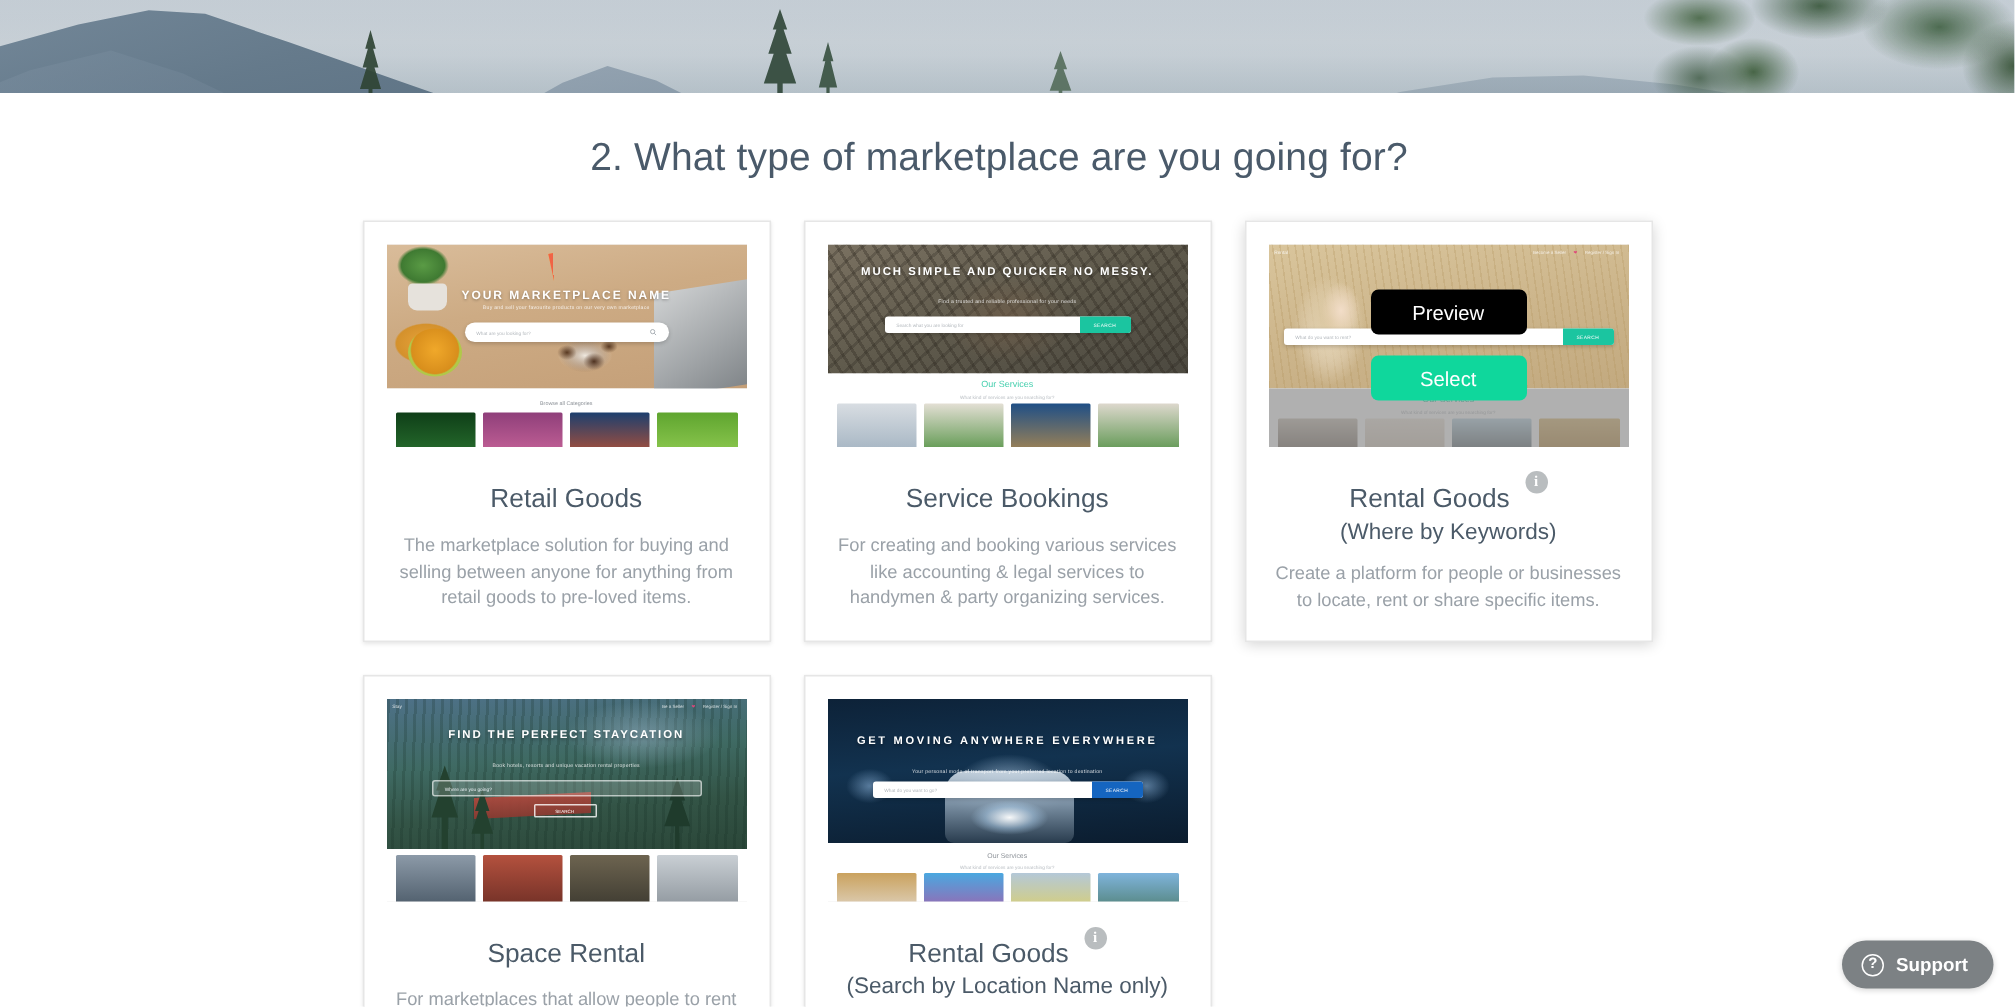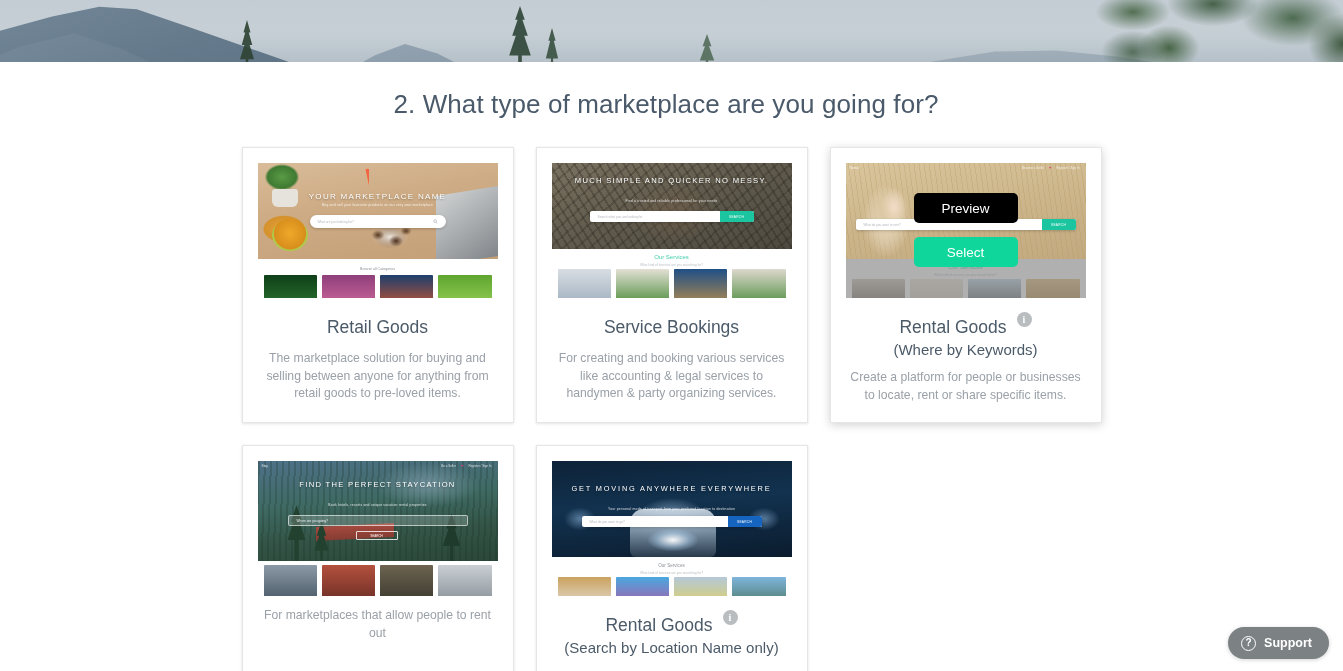--- a/index.html
+++ b/index.html
@@ -170,21 +170,21 @@
     width: 240px;
     height: 135px;
     overflow: hidden;
     background: #eee;
   }
   .card-title {
     text-align: center;
     font-size: 17.5px;
     color: #4b5a68;
     font-weight: 400;
-    margin: 19px 0 0 0;
+    margin: 24px 0 0 0;
     line-height: 1.25;
   }
   .card-title-row {
     display: flex;
     align-items: center;
     justify-content: center;
     gap: 10px;
   }
   .card-subtitle {
     text-align: center;
@@ -218,21 +218,21 @@
   
   .mock { position: absolute; inset: 0; }
   .mock-hero { position: absolute; left:0; right:0; top:0; }
   .mock-hero-title {
     position: absolute;
     left: 0; right: 0;
     text-align: center;
     color: #ffffff;
     font-size: 8px;
     letter-spacing: 1.3px;
-    font-weight: 400;
+    font-weight: 700;
     text-shadow: 0 1px 2px rgba(0,0,0,.35);
     line-height: 1.5;
   }
   .mock-hero-sub {
     position: absolute;
     left: 0; right: 0;
     text-align: center;
     color: rgba(255,255,255,.82);
     font-size: 3.4px;
     letter-spacing: .2px;
@@ -643,20 +643,23 @@
         <div class="mock-body" style="top:100px;">
           <div class="mock-tiles" style="top:4px;">
             <div class="mock-tile" style="background:linear-gradient(180deg,#8c9aa8,#4b5a68);position:relative"></div>
             <div class="mock-tile" style="background:linear-gradient(180deg,#b4513e,#6f2f26)"></div>
             <div class="mock-tile" style="background:linear-gradient(180deg,#6d6450,#3d3a30)"></div>
             <div class="mock-tile" style="background:linear-gradient(180deg,#c9cfd4,#8d959c)"></div>
           </div>
         </div>
       </div>
     </div>
+    <div class="card-title-row">
+      <h2 class="card-title">Space Rental</h2>
+    </div>
     <p class="card-desc">For marketplaces that allow people to rent out</p>
   </div>
 
   <div class="card">
     <div class="card-thumb">
       <div class="mock">
         <div class="mock-hero t5-hero">
           <div class="t5-car"></div>
           <div class="t5-glow"></div>
         </div>

